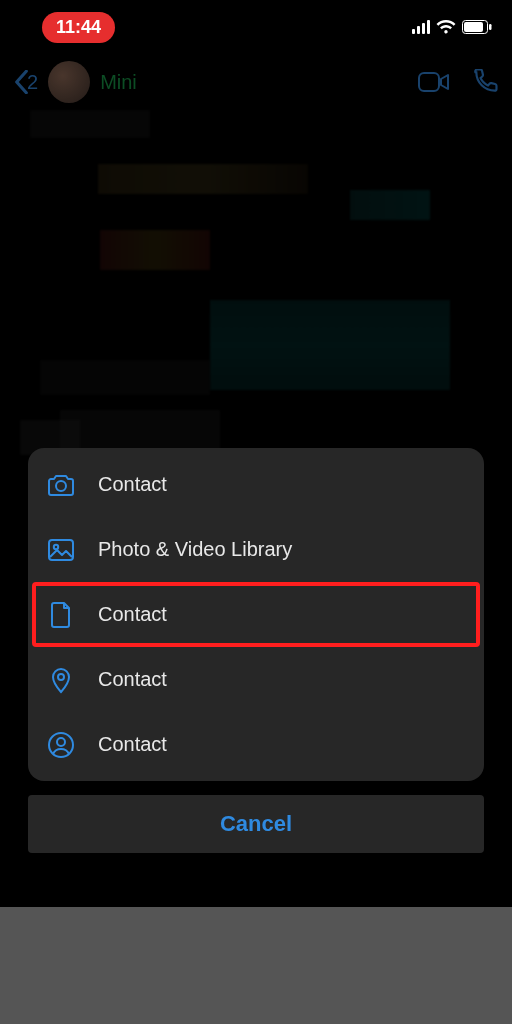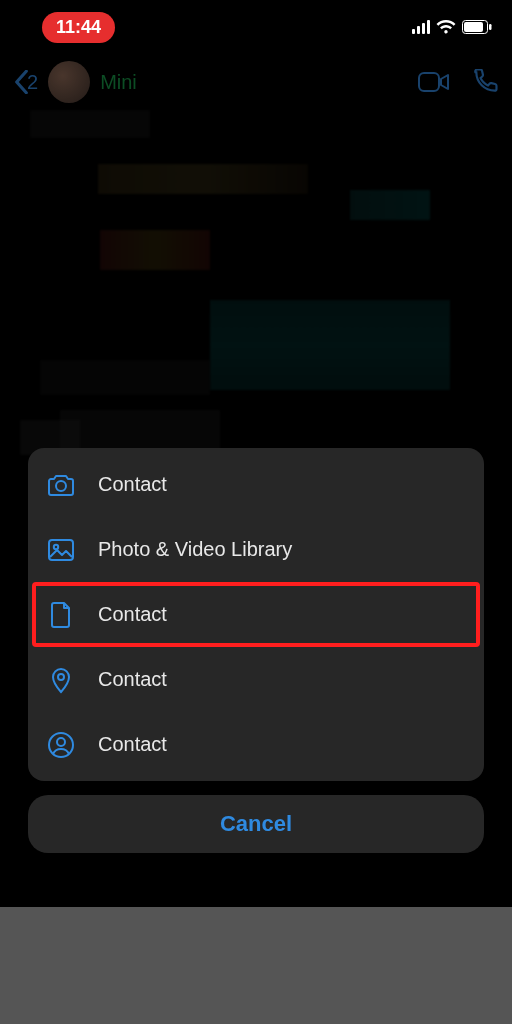--- a/index.html
+++ b/index.html
@@ -89,21 +89,21 @@
   }
   .item-label {
     color:#e8e8e8; font-size:20px; margin-left:22px;
   }
   .highlight {
     position:absolute; left:4px; right:4px; top:0; bottom:0;
     border:4px solid #ff1e1e; border-radius:4px; pointer-events:none;
   }
 
   .cancel-btn {
-    margin-top:14px; height:58px; background:#272727; border-radius:20px;
+    margin-top:14px; height:58px; background:#272727; border-radius:4px;
     display:flex; align-items:center; justify-content:center;
     color:#2f8ae0; font-size:22px; font-weight:600;
   }
 
   svg { display:block; }
 </style>
 </head>
 <body>
 
 <div class="phone">

